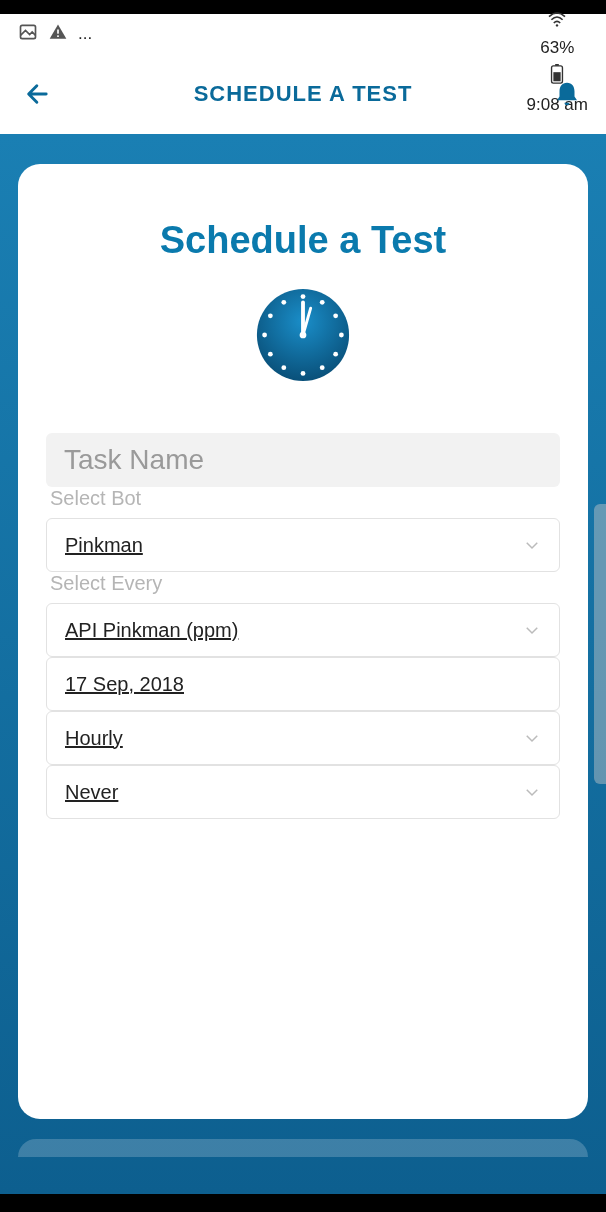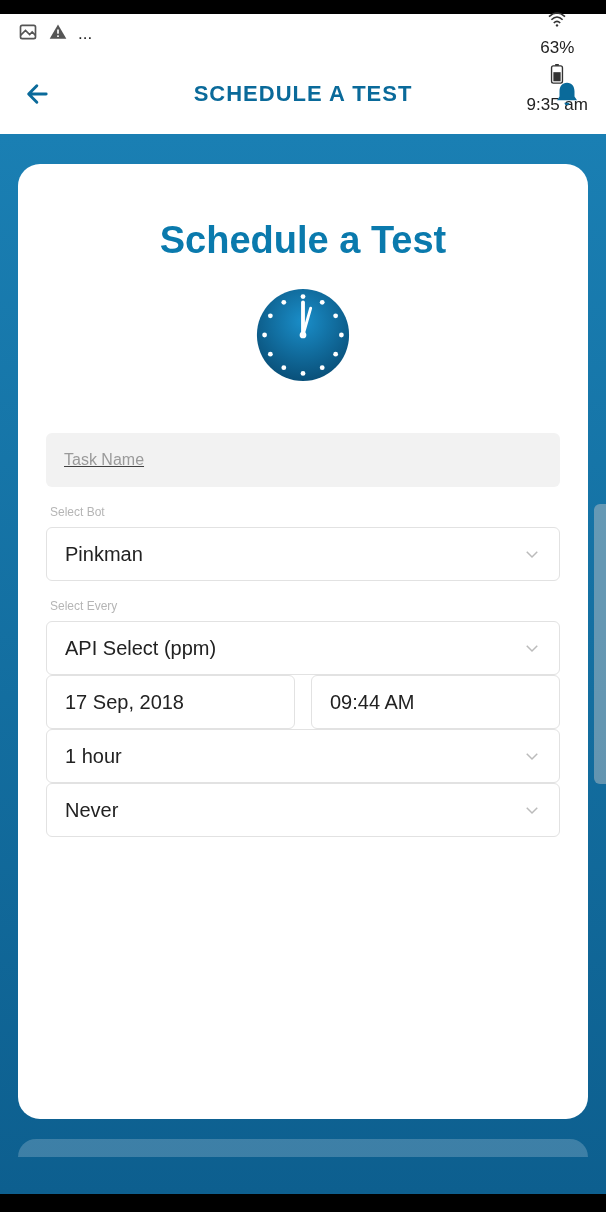--- a/index.html
+++ b/index.html
@@ -57,51 +57,50 @@
 .card-title {
   text-align: center;
   color: #0a7aad;
   font-size: 38px;
   font-weight: 700;
   margin-bottom: 25px;
 }
 .clock-wrap { display: flex; justify-content: center; margin-bottom: 50px;}
 .field-label {
   color: #b5b5b5;
-  font-size: 12px;
+  font-size: 20px;
   font-weight: 400;
   margin-bottom: 8px;
-  margin-top: 18px;
   padding-left: 4px;
 }
 .text-input {
   width: 100%;
   height: 54px;
   background: #f2f2f2;
   border: none;
   border-radius: 6px;
   padding: 0 18px;
-  font-size: 16px;
+  font-size: 28px;
   color: #404040;
-  text-decoration: underline;
 }
 .text-input::placeholder { color: #9a9a9a; }
 .select-box {
   width: 100%;
   height: 54px;
   background: #fff;
   border: 1.5px solid #e2e2e2;
   border-radius: 6px;
   padding: 0 18px;
   display: flex;
   align-items: center;
   justify-content: space-between;
   font-size: 20px;
   color: #222;
   cursor: pointer;
+  text-decoration: underline;
 }
 .chevron {
   width: 18px; height: 18px;
 }
 .row-2 { display: flex; gap: 16px; }
 .row-2 .select-box { flex: 1; align-items: center; }
 .scroll-indicator {
   position: absolute;
   right: 0;
   top: 370px;
@@ -159,21 +158,21 @@
         </svg>
     </span>
     <span>63%</span>
     <span>
       <svg width="14" height="20" viewBox="0 0 14 22">
           <rect x="5" y="0" width="4" height="2" fill="#333"></rect>
           <rect x="1" y="2" width="12" height="19" rx="2" fill="none" stroke="#333" stroke-width="1.5"></rect>
           <rect x="3" y="9" width="8" height="10" fill="#333"></rect>
         </svg>
     </span>
-    <span>9:35 am</span>
+    <span>9:08 am</span>
   </div>
 </div>
 
 <div class="navbar">
   <div class="back-arrow">
     <svg width="28" height="28" viewBox="0 0 24 24">
         <path d="M19 12 L5 12 M11 5 L4 12 L11 19" stroke="#0a6a9a" stroke-width="2.5" fill="none" stroke-linecap="round" stroke-linejoin="round"></path>
       </svg>
   </div>
   <div class="nav-title">SCHEDULE A TEST</div>
@@ -222,42 +221,39 @@
     <div class="field-label">Select Bot</div>
     <div class="select-box">
       <span>Pinkman</span>
       <svg class="chevron" viewBox="0 0 24 24">
           <path d="M5 9 L12 16 L19 9" stroke="#bbb" stroke-width="2" fill="none"></path>
         </svg>
     </div>
 
     <div class="field-label">Select Every</div>
     <div class="select-box">
-      <span>API Select (ppm)</span>
+      <span>API Pinkman (ppm)</span>
       <svg class="chevron" viewBox="0 0 24 24">
           <path d="M5 9 L12 16 L19 9" stroke="#bbb" stroke-width="2" fill="none"></path>
         </svg>
     </div>
 
     <div class="row-2">
       <div class="select-box">
         <span>17 Sep, 2018</span>
       </div>
-      <div class="select-box">
-        <span>09:44 AM</span>
-      </div>
-    </div>
-
-
-    <div class="select-box">
-      <span>1 hour</span>
-      <svg class="chevron" viewBox="0 0 24 24">
-          <path d="M5 9 L12 16 L19 9" stroke="#bbb" stroke-width="2" fill="none"></path>
-        </svg>
-    </div>
+    </div>
+
+    <div class="select-box">
+      <span>Hourly</span>
+      <svg class="chevron" viewBox="0 0 24 24">
+          <path d="M5 9 L12 16 L19 9" stroke="#bbb" stroke-width="2" fill="none"></path>
+        </svg>
+    </div>
+
 
     <div class="select-box">
       <span>Never</span>
       <svg class="chevron" viewBox="0 0 24 24">
           <path d="M5 9 L12 16 L19 9" stroke="#bbb" stroke-width="2" fill="none"></path>
         </svg>
     </div>
 
   </div>
   <div class="next-card-hint"></div>

